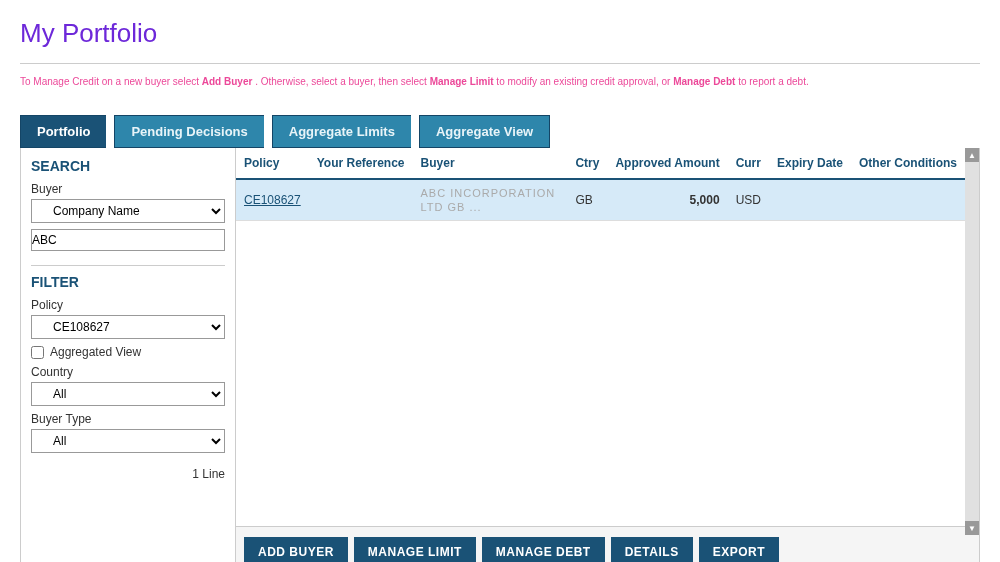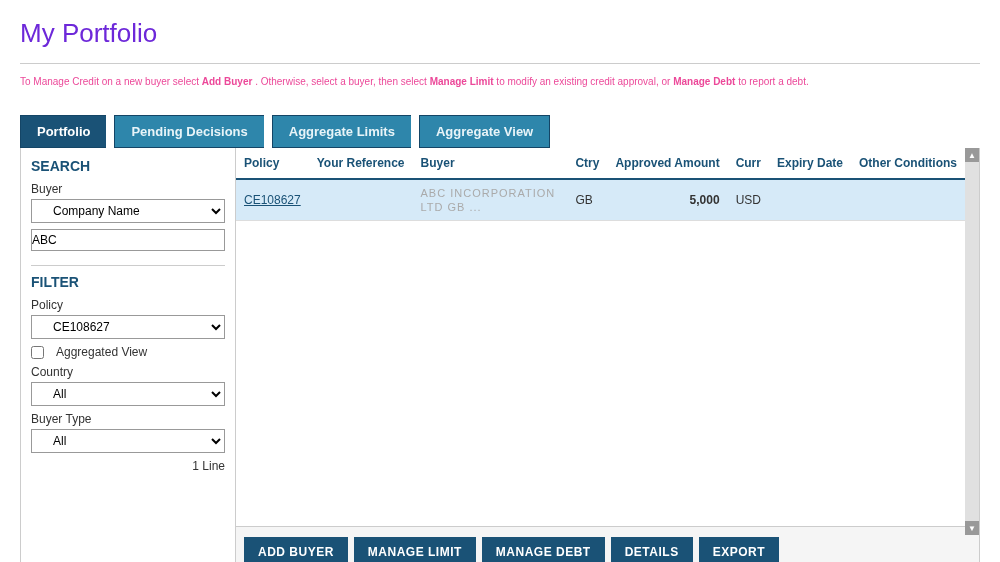--- a/index.html
+++ b/index.html
@@ -103,42 +103,42 @@
     .filter-section h3 {
       font-size: 14px;
       font-weight: bold;
       color: #1a5276;
       margin-bottom: 8px;
       text-transform: uppercase;
     }
     .checkbox-row {
       display: flex;
       align-items: center;
-      gap: 12px;
+      gap: 6px;
       margin-bottom: 6px;
     }
     .checkbox-row label { margin-bottom: 0; }
     .submit-row {
       display: flex;
       justify-content: center;
       margin-top: 14px;
     }
     .submit-btn {
       background: #1a5276;
       color: #fff;
       border: none;
       padding: 7px 24px;
       font-size: 13px;
       font-weight: bold;
       cursor: pointer;
     }
     .line-count {
       text-align: right;
       font-size: 12px;
-      margin-top: 0;
+      margin-top: 8px;
       color: #333;
     }
     .table-area {
       flex: 1;
       display: flex;
       flex-direction: column;
       position: relative;
       overflow: hidden;
     }
     .data-table {

